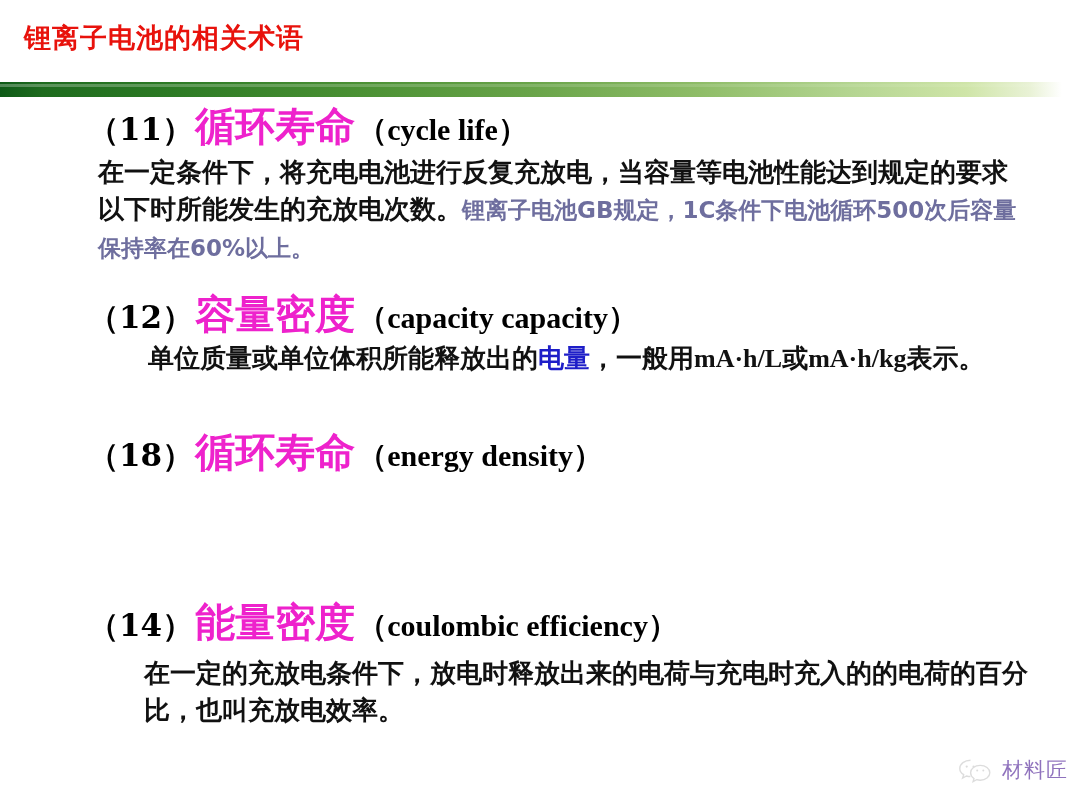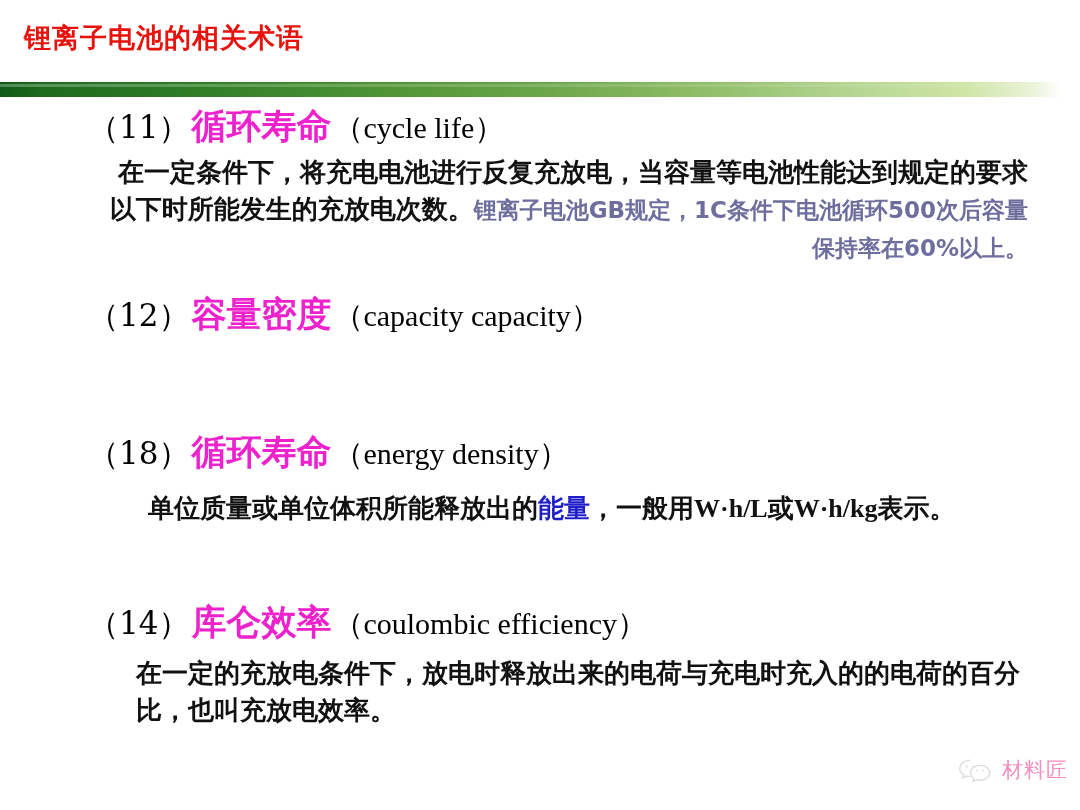--- a/index.html
+++ b/index.html
@@ -70,36 +70,36 @@
   .term-heading {
     white-space: nowrap;
     font-size: 31px;
     line-height: 44px;
     color: #000000;
     font-weight: bold;
     font-family: "Liberation Serif", "DejaVu Serif", serif;
   }
   .term-heading .num {
     font-family: "DejaVu Serif", "Liberation Serif", serif;
-    font-weight: normal;
+    font-weight: bold;
     color: #000000;
     margin-top: 44px;
   }
   .term-heading .cn {
     color: #EE22CC;
     font-family: "DejaVu Sans", "Liberation Sans", sans-serif;
     font-weight: bold;
-    font-size: 35px;
+    font-size: 40px;
     padding: 0 2px;
     margin-top: 24px;
   }
   .term-heading .en {
     color: #000000;
     font-family: "Liberation Serif", "DejaVu Serif", serif;
-    font-weight: normal;
+    font-weight: bold;
     font-size: 30px;
   }
 
   .term-body {
     font-family: "DejaVu Sans", "Liberation Sans", sans-serif;
     font-weight: bold;
     font-size: 26px;
     line-height: 37px;
     color: #111111;
     letter-spacing: 0px;
@@ -110,45 +110,45 @@
     font-size: 23px;
     letter-spacing: 0px;
   }
   .term-body .unit {
     font-family: "Liberation Serif", "DejaVu Serif", serif;
     font-weight: bold;
   }
 
   
   #block-11 { position:absolute; left:88px;  top:4px;   width:960px; }
-  #block-11 .term-body { position:absolute; left:10px; top:50px; width:930px;text-align:right; }
+  #block-11 .term-body { position:absolute; left:10px; top:50px; width:930px; }
 
   #block-12 { position:absolute; left:88px;  top:192px; width:960px; }
   #block-12 .term-body { position:absolute; left:60px; top:48px; width:900px; }
 
   #block-13 { position:absolute; left:88px;  top:330px; width:960px; }
   #block-13 .term-body { position:absolute; left:60px; top:60px; width:905px; }
 
   #block-14 { position:absolute; left:88px;  top:500px; width:980px; }
-  #block-14 .term-body { position:absolute; left:48px; top:55px; width:900px; }
+  #block-14 .term-body { position:absolute; left:56px; top:55px; width:900px; }
 
   
   #watermark {
     position: absolute;
     right: 12px;
     bottom: 26px;
     display: flex;
     align-items: center;
     gap: 6px;
     opacity: 0.62;
   }
   #watermark .wm-text {
     font-family: "DejaVu Sans", "Liberation Sans", sans-serif;
     font-size: 21px;
-    color: #ec4899;
+    color: #4c1d95;
     letter-spacing: 1px;
   }
   #watermark svg { display: block; }
 </style>
 </head>
 <body>
 
 <div id="slide-title">锂离子电池的相关术语</div>
 
 <div id="title-rule"></div>
@@ -161,34 +161,34 @@
     </div>
     <div class="term-body">
       <span>在一定条件下，将充电电池进行反复充放电，当容量等电池性能达到规定的要求以下时所能发生的充放电次数。</span><span class="note">锂离子电池GB规定，1C条件下电池循环500次后容量保持率在60%以上。</span>
     </div>
   </div>
 
   <div class="term-block" id="block-12">
     <div class="term-heading">
       <span class="num">（12）</span><span class="cn">容量密度</span><span class="en">（capacity capacity）</span>
     </div>
+    <div class="term-body">
+      <span>单位质量或单位体积所能释放出的</span><span class="hl-blue">电量</span><span>，一般用</span><span class="unit">mA·h/L</span><span>或</span><span class="unit">mA·h/kg</span><span>表示。</span>
+    </div>
   </div>
 
   <div class="term-block" id="block-13">
     <div class="term-heading">
       <span class="num">（18）</span><span class="cn">循环寿命</span><span class="en">（energy density）</span>
     </div>
-    <div class="term-body">
-      <span>单位质量或单位体积所能释放出的</span><span class="hl-blue">能量</span><span>，一般用</span><span class="unit">W·h/L</span><span>或</span><span class="unit">W·h/kg</span><span>表示。</span>
-    </div>
   </div>
 
   <div class="term-block" id="block-14">
     <div class="term-heading">
-      <span class="num">（14）</span><span class="cn">库仑效率</span><span class="en">（coulombic efficiency）</span>
+      <span class="num">（14）</span><span class="cn">能量密度</span><span class="en">（coulombic efficiency）</span>
     </div>
     <div class="term-body">
       <span>在一定的充放电条件下，放电时释放出来的电荷与充电时充入的的电荷的百分比，也叫充放电效率。</span>
     </div>
   </div>
 
 </div>
 
 <div id="watermark">
   <span>

